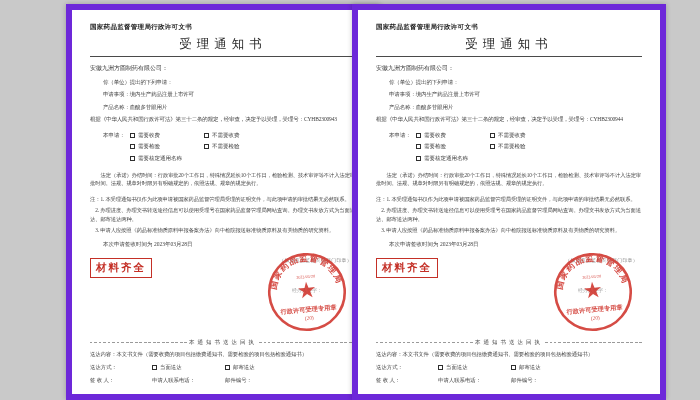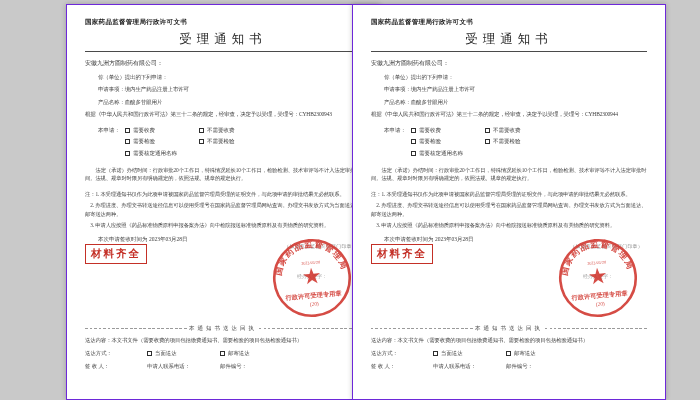--- a/index.html
+++ b/index.html
@@ -1,40 +1,40 @@
 <!DOCTYPE html>
 <html><head>
 <meta charset="utf-8">
 <style>
   * { margin:0; padding:0; box-sizing:border-box; }
   html,body { width:700px; height:400px; overflow:hidden; }
   body { background:#c9c9c9; font-family:"Liberation Serif","DejaVu Serif",serif; color:#3c3c3c; position:relative; }
   .page { position:absolute; top:4px; height:396px; width:314px; background:#fff;
-          border:1px solid #6d28d9; box-shadow:0 0 5px rgba(0,0,0,.22); padding:13px 18px 16px 18px; }
+          border:6px solid #6d28d9; box-shadow:0 0 5px rgba(0,0,0,.22); padding:13px 18px 16px 18px; }
   #page-left { left:66px; }
   #page-right { left:352px; }
   .doc-header { font-family:"Liberation Sans","DejaVu Sans",sans-serif; font-weight:bold; font-size:6.5px; color:#1c1c1c; letter-spacing:.3px; }
   .doc-title { text-align:center; font-size:12.5px; letter-spacing:5px; color:#2a2a2a; margin-top:4px; }
   .title-rule { border-top:1.6px solid #4a4a4a; margin-top:3px; }
   .recipient { font-size:6px; margin-top:7px; color:#333; }
   .ind { margin-left:13px; }
   .line { font-size:5.5px; letter-spacing:-.15px; margin-top:5.5px; line-height:1.3; color:#3e3e3e; }
   .check-block { margin-top:8px; font-size:5.5px; }
   .check-row { display:flex; margin-left:13px; margin-top:4.5px; align-items:center; }
   .check-row:first-child { margin-top:0; }
   .apply-label { width:27px; }
   .chk { display:inline-flex; align-items:center; width:74px; }
   .chk.wide { width:auto; }
   .box { width:5px; height:5px; border:1px solid #2f2f2f; background:#fff; display:inline-block; margin-right:3px; flex:none; }
   .para { font-size:5.3px; line-height:1.62; margin-top:9px; text-indent:2em; color:#3e3e3e; letter-spacing:-.1px; }
   .note { font-size:5.3px; line-height:1.6; margin-top:3px; color:#3e3e3e; letter-spacing:-.1px; }
   .note.first { margin-top:7px; }
   .note.shift { text-indent:1em; }
   .sign-time { font-size:5.5px; margin-top:6px; margin-left:13px; color:#3e3e3e; }
-  .badge-row { position:relative; height:80px; }
+  .badge-row { margin-top:9px; position:relative; height:80px; }
   .materials-badge { display:inline-block; border:1.6px solid #c43027; color:#c43027; font-weight:bold;
                      font-size:10.5px; letter-spacing:2px; padding:2px 5px; background:#fff; }
   .seal-hint { position:absolute; right:4px; top:0; font-size:4.8px; color:#8a8a8a; letter-spacing:.4px; }
   .signer-line { position:absolute; right:34px; top:30px; font-size:5px; color:#9a9a9a; }
   .stamp { position:absolute; right:8px; top:-6px; width:82px; height:82px; opacity:.88; transform:rotate(-5deg); }
   .divider { display:flex; align-items:center; margin-top:2px; }
   .dash { flex:1; height:1px; background:repeating-linear-gradient(90deg,#9a9a9a 0 2.5px,transparent 2.5px 4.5px); }
   .divider-text { font-size:5.5px; letter-spacing:3px; color:#4a4a4a; padding:0 2px; white-space:nowrap; }
   .rline { font-size:5.4px; margin-top:5.5px; color:#3e3e3e; letter-spacing:-.1px; }
   .rrow { display:flex; font-size:5.4px; margin-top:6px; color:#3e3e3e; }

